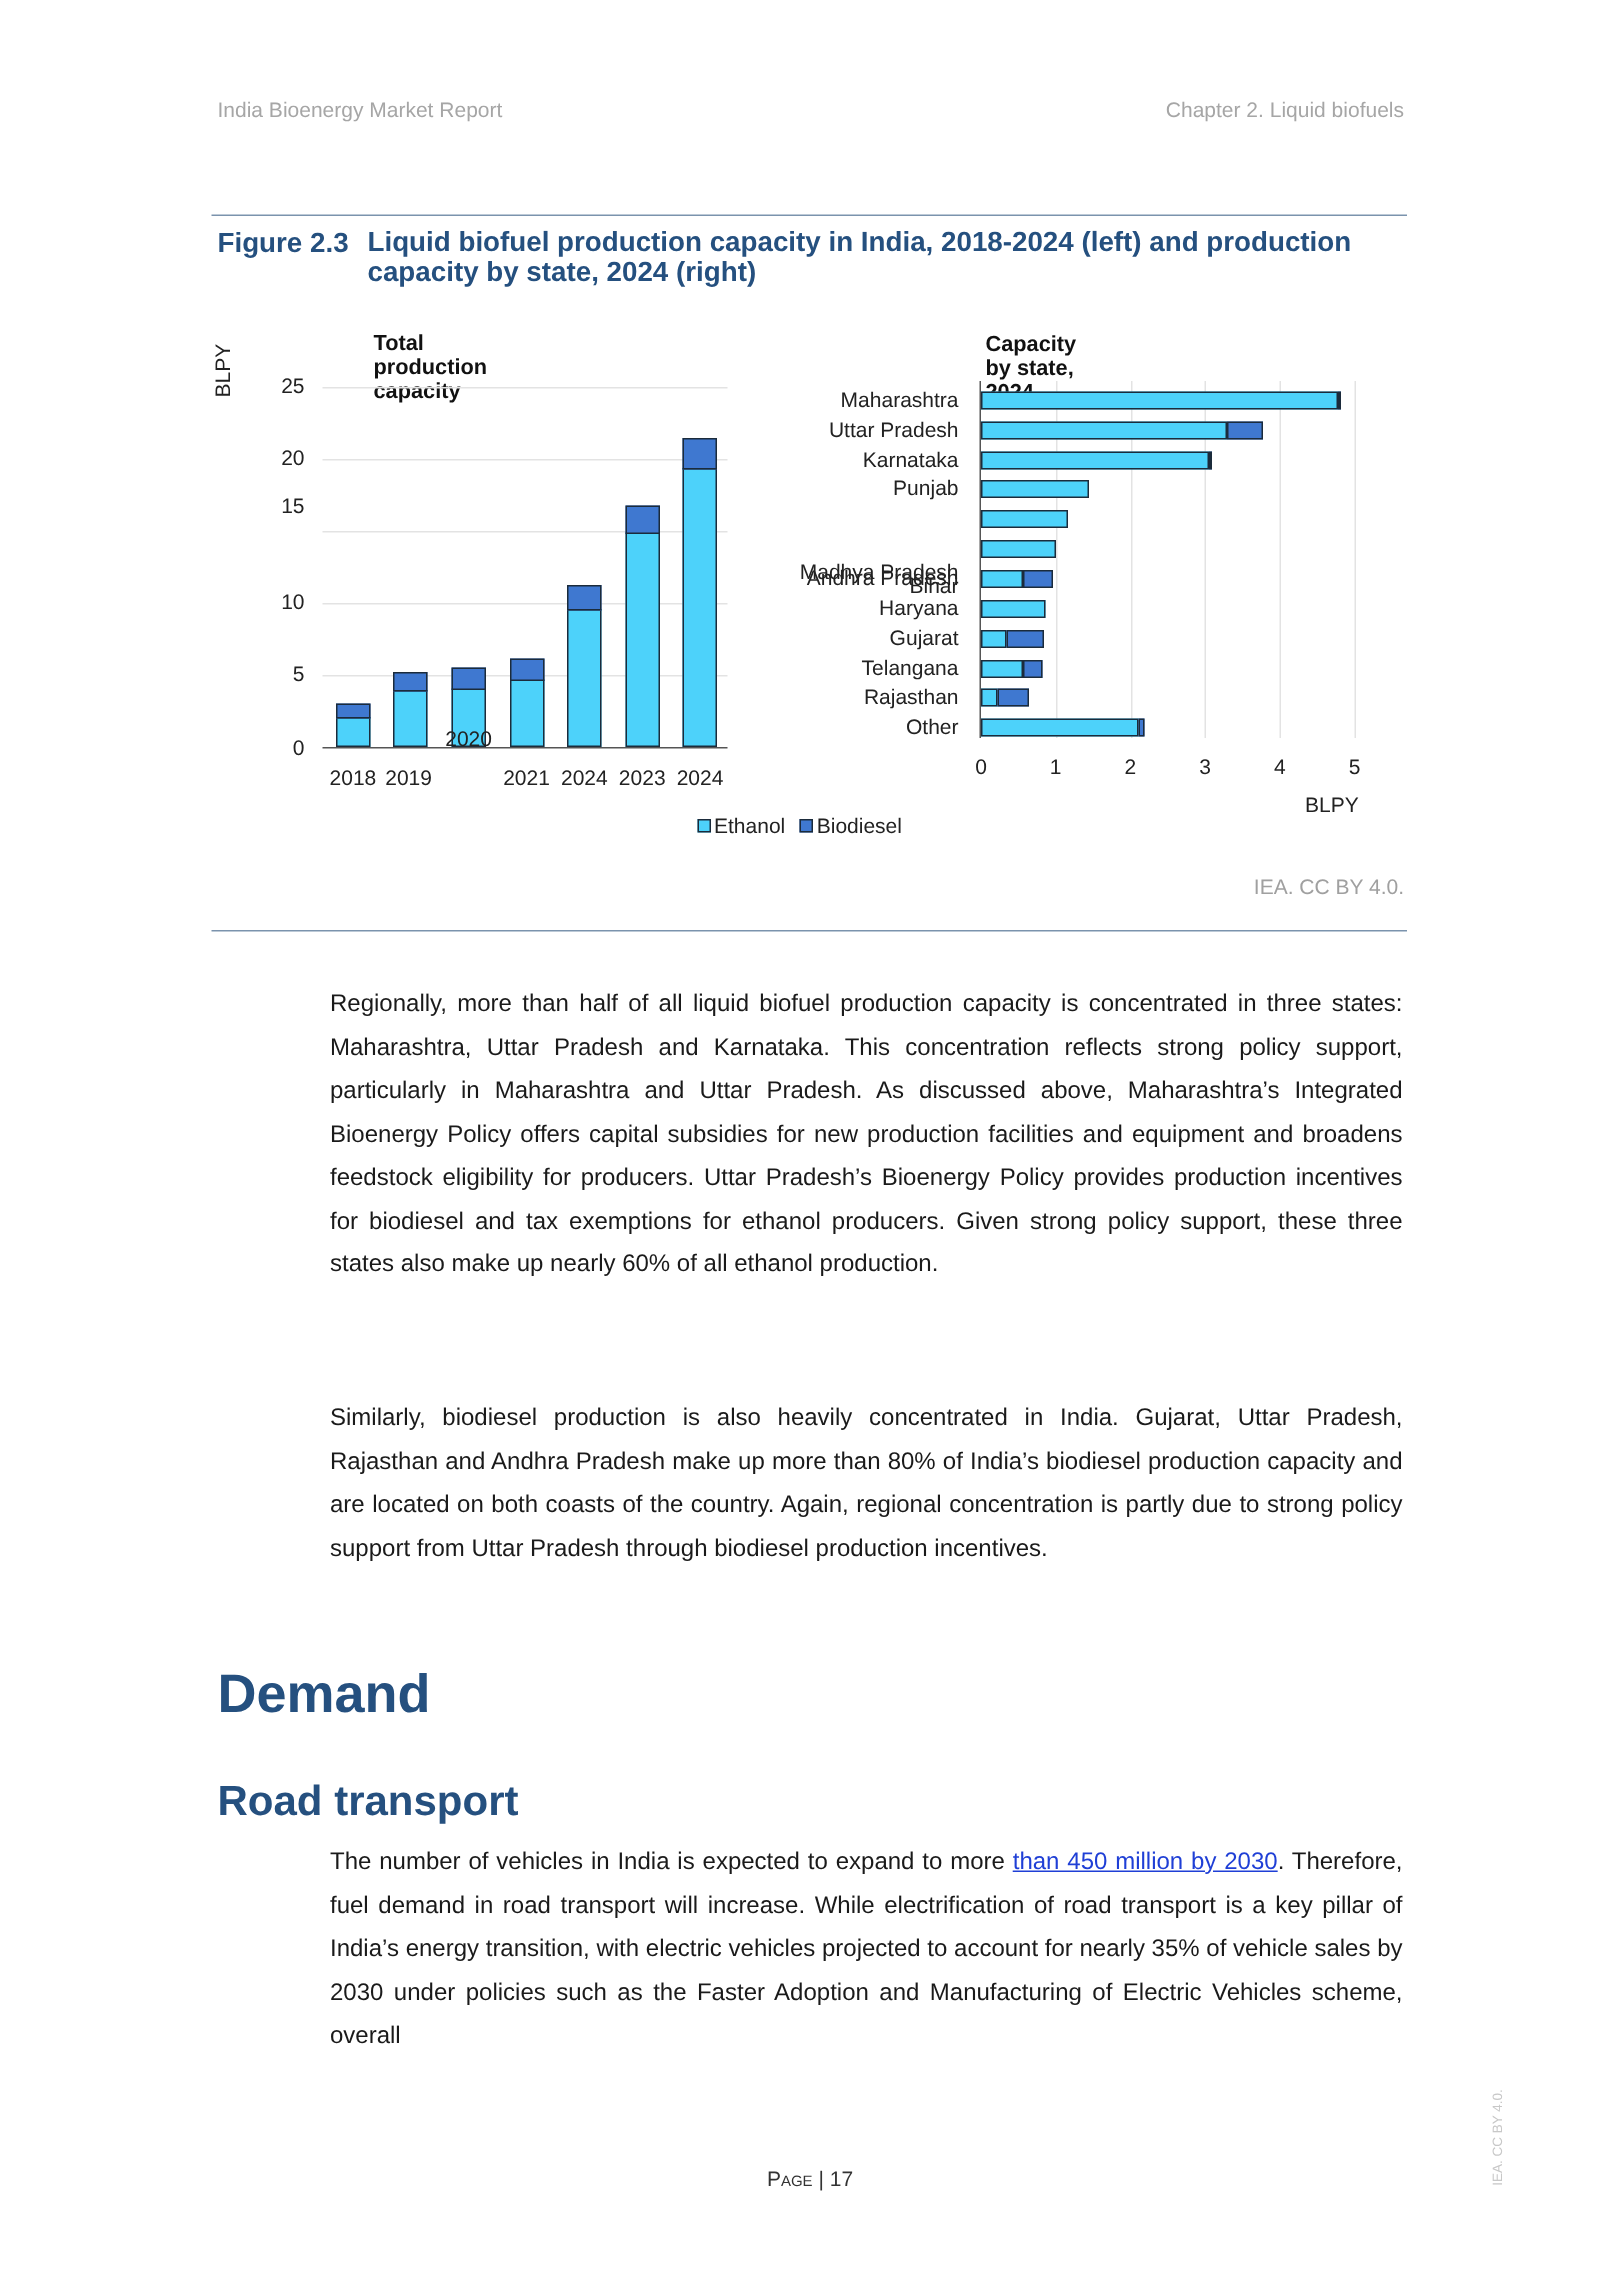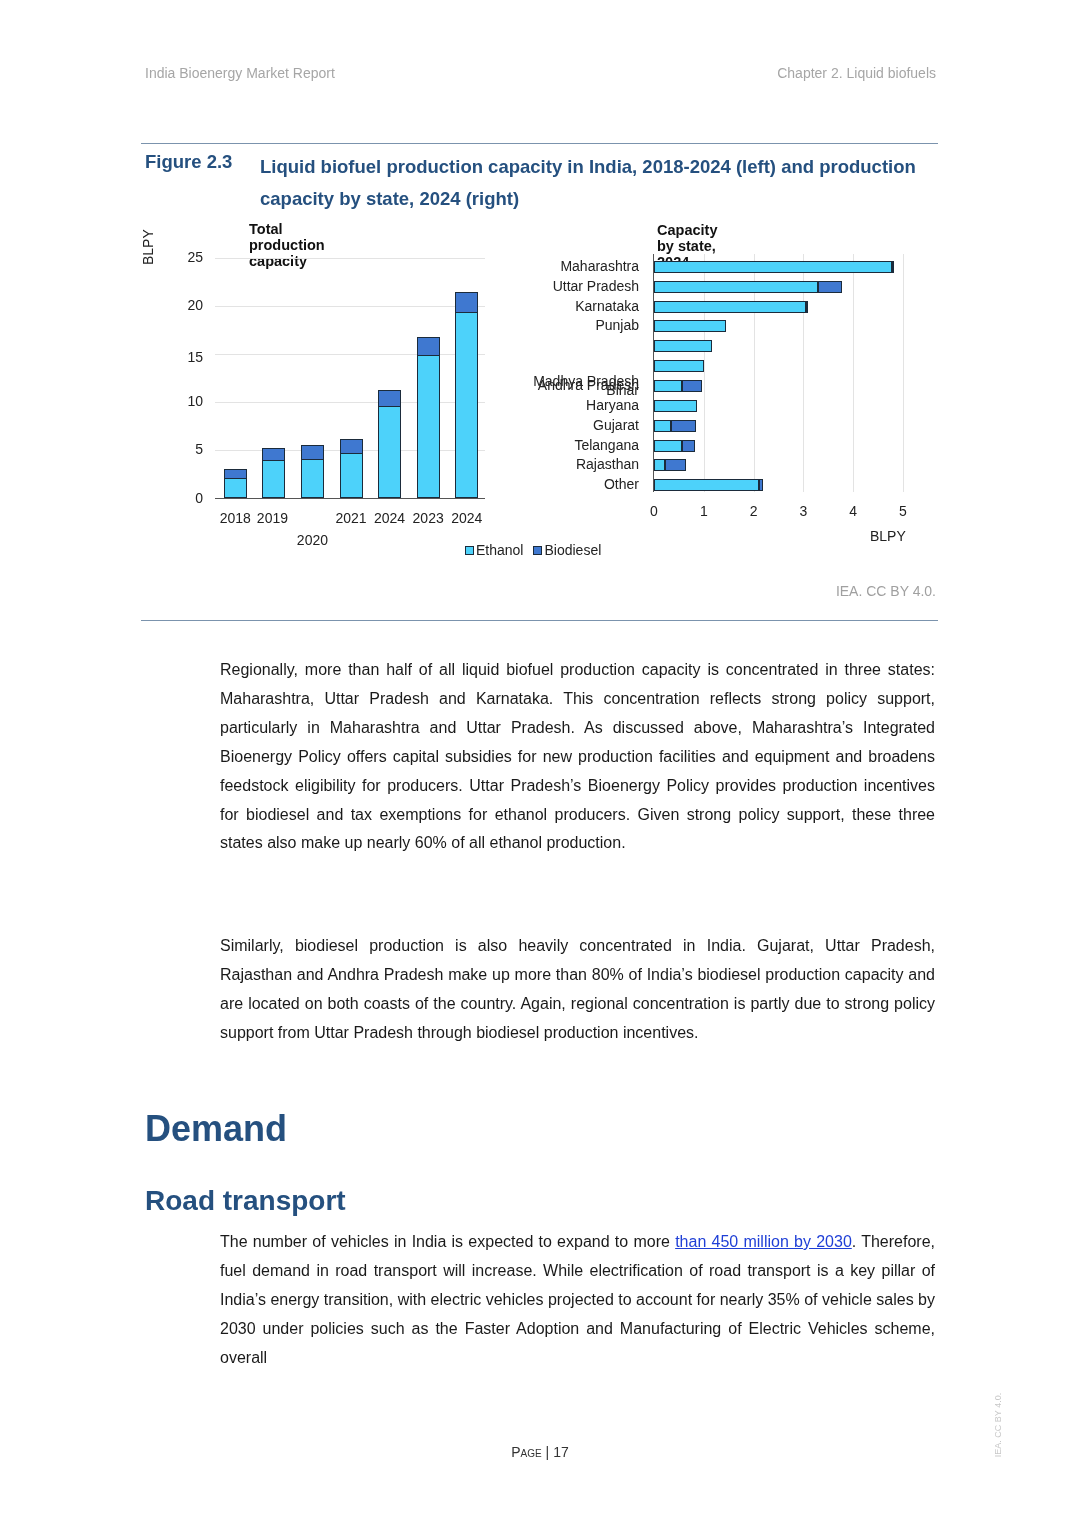--- a/index.html
+++ b/index.html
@@ -3,21 +3,21 @@
   <meta charset="utf-8">
   <style>
     html, body { margin: 0; padding: 0; background: #ffffff; }
     body { width: 1080px; height: 1527px; position: relative; overflow: hidden; font-family: "Liberation Sans", sans-serif; color: #1a1a1a; }
     .abs { position: absolute; }
     .hdr { top: 65px; font-size: 14px; color: #a6a6a6; }
     .hdr-left { left: 145px; }
     .hdr-right { right: 144px; }
     .rule { left: 141px; width: 797px; height: 0; border-top: 1.5px solid #7b93ad; }
     .fig-label { left: 145px; top: 151px; font-size: 18.5px; font-weight: bold; color: #25507f; }
-    .fig-title { left: 260px; top: 151px; width: 690px; font-size: 18.5px; font-weight: bold; color: #25507f; line-height: 32px; }
+    .fig-title { left: 245px; top: 151px; width: 690px; font-size: 18.5px; font-weight: bold; color: #25507f; line-height: 20px; }
     .chart-title { font-size: 14.5px; font-weight: bold; color: #111; }
     .tick { font-size: 14px; color: #222; }
     .ytick { width: 30px; text-align: right; }
     .gridline-h { height: 0; border-top: 1px solid #e3e3e3; }
     .gridline-v { width: 0; border-left: 1px solid #e3e3e3; }
     .bar-seg { position: absolute; box-sizing: border-box; border: 1.3px solid #1b2b3b; }
     .eth { background: #4dd2fa; }
     .bio { background: #3f78d0; }
     .state-label { font-size: 14px; text-align: right; width: 130px; color: #222; }
     .legend { font-size: 14px; color: #222; display: flex; align-items: center; gap: 10px; }
@@ -46,21 +46,21 @@
 <div class="abs" id="left-chart" style="left:0;top:0;width:0;height:0;">
   <div class="abs chart-title" style="left:249px;top:221px;">Total production capacity</div>
   <div class="abs tick" style="left:140px;top:265px;transform:rotate(-90deg);transform-origin:left top;">BLPY</div>
   <div id="left-grid">
       <div class="abs tick ytick" style="left:173px;top:489.5px;">0</div>
       <div class="abs gridline-h" style="left:215px;top:450.3px;width:270px;"></div>
       <div class="abs tick ytick" style="left:173px;top:441.3px;">5</div>
       <div class="abs gridline-h" style="left:215px;top:402.1px;width:270px;"></div>
       <div class="abs tick ytick" style="left:173px;top:393.1px;">10</div>
       <div class="abs gridline-h" style="left:215px;top:353.9px;width:270px;"></div>
-      <div class="abs tick ytick" style="left:173px;top:349px;">15</div>
+      <div class="abs tick ytick" style="left:173px;top:329px;">15</div>
       <div class="abs gridline-h" style="left:215px;top:305.7px;width:270px;"></div>
       <div class="abs tick ytick" style="left:173px;top:296.7px;">20</div>
       <div class="abs gridline-h" style="left:215px;top:257.5px;width:270px;"></div>
       <div class="abs tick ytick" style="left:173px;top:248.5px;">25</div>
     </div>
   <div id="left-bars">
       <div class="bar-seg eth" style="left:223.78571428571428px;top:478.256px;width:23px;height:20.244000000000003px;"></div>
       <div class="bar-seg bio" style="left:223.78571428571428px;top:468.616px;width:23px;height:10.64px;"></div>
       <div class="bar-seg eth" style="left:262.35714285714283px;top:459.94px;width:23px;height:38.56px;"></div>
       <div class="bar-seg bio" style="left:262.35714285714283px;top:448.372px;width:23px;height:12.568px;"></div>
@@ -72,21 +72,21 @@
       <div class="bar-seg bio" style="left:378.07142857142856px;top:389.568px;width:23px;height:17.388px;"></div>
       <div class="bar-seg eth" style="left:416.6428571428571px;top:354.864px;width:23px;height:143.63600000000002px;"></div>
       <div class="bar-seg bio" style="left:416.6428571428571px;top:336.548px;width:23px;height:19.316px;"></div>
       <div class="bar-seg eth" style="left:455.2142857142857px;top:312.448px;width:23px;height:186.05200000000002px;"></div>
       <div class="bar-seg bio" style="left:455.2142857142857px;top:292.20399999999995px;width:23px;height:21.244000000000003px;"></div>
     </div>
   <div class="abs" style="left:215px;top:498px;width:270px;height:0;border-top:1.5px solid #555;"></div>
   <div id="left-xticks">
       <div class="abs tick" style="left:218.28571428571428px;top:510px;width:34px;text-align:center;">2018</div>
       <div class="abs tick" style="left:256.85714285714283px;top:510px;width:34px;text-align:left;">2019</div>
-      <div class="abs tick" style="left:295.4285714285714px;top:532px;width:34px;text-align:center;">2020</div>
+      <div class="abs tick" style="left:295.4285714285714px;top:484px;width:34px;text-align:center;">2020</div>
       <div class="abs tick" style="left:334px;top:510px;width:34px;text-align:center;">2021</div>
       <div class="abs tick" style="left:372.57142857142856px;top:510px;width:34px;text-align:center;">2024</div>
       <div class="abs tick" style="left:411.1428571428571px;top:510px;width:34px;text-align:center;">2023</div>
       <div class="abs tick" style="left:449.7142857142857px;top:510px;width:34px;text-align:center;">2024</div>
     </div>
 </div>
 
 <div class="abs" id="right-chart" style="left:0;top:0;width:0;height:0;">
   <div class="abs chart-title" style="left:657px;top:222px;">Capacity by state, 2024</div>
   <div id="right-grid">

